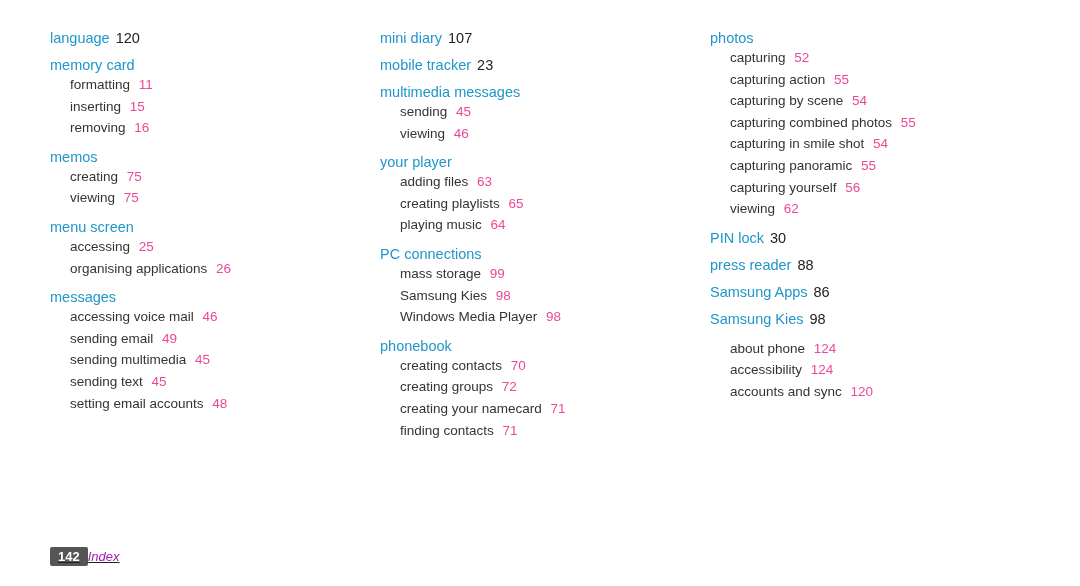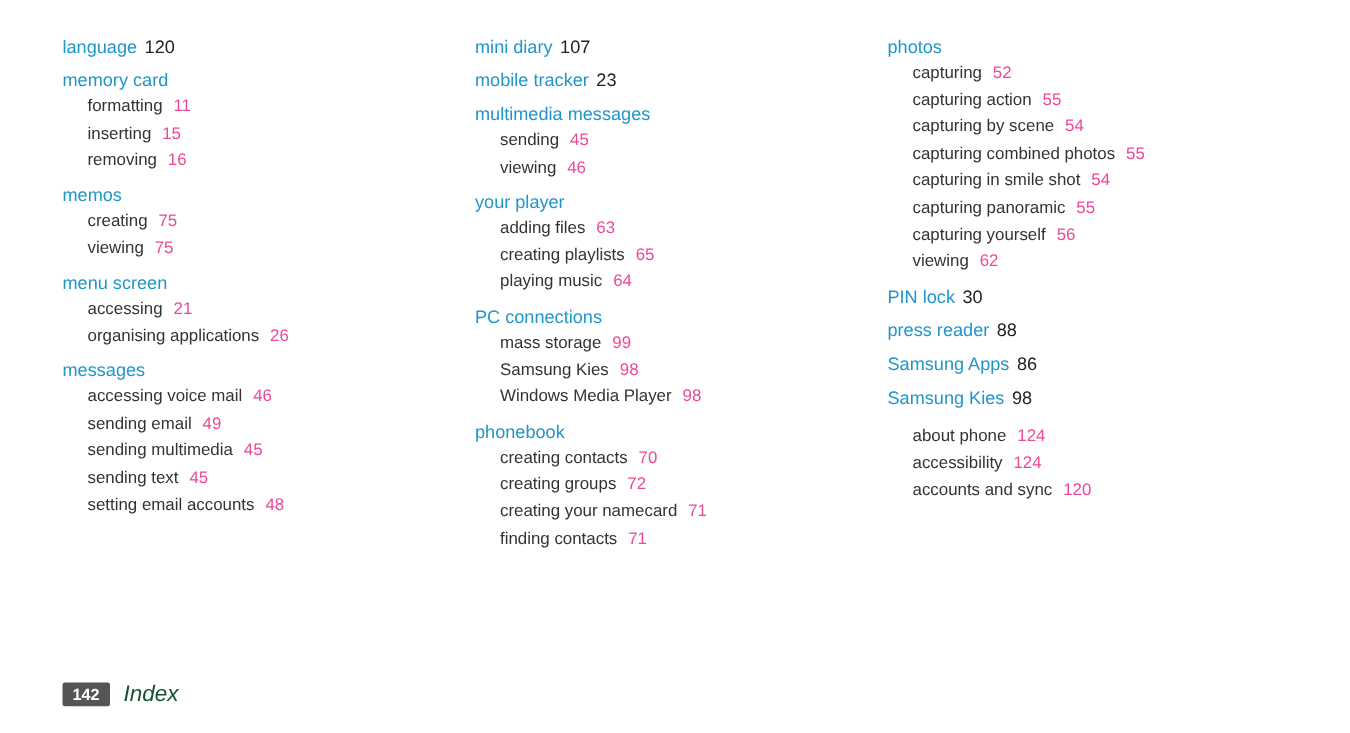--- a/index.html
+++ b/index.html
@@ -55,35 +55,36 @@
     .sub-item .page-num {
       margin-left: 5px;
       color: #ec4899;
     }
     .section-gap {
       margin-bottom: 10px;
     }
     .footer {
       display: flex;
       align-items: center;
-      gap: 11px;
+      gap: 0;
       margin-top: 10px;
+      text-decoration: underline;
     }
     .footer-badge {
       background: #555;
       color: #fff;
       font-size: 13px;
       font-weight: bold;
       padding: 2px 8px;
       border-radius: 2px;
     }
     .footer-text {
       font-style: italic;
-      color: #14532d;
-      font-size: 18px;
+      color: #a21caf;
+      font-size: 13px;
     }
   </style>
 </head>
 <body>
 
 <div class="page">
   <div class="columns">
   <div class="col">
         <div class="entry section-gap">
           <div class="entry-header">language<span class="page-num">120</span></div>
@@ -94,21 +95,21 @@
           <div class="sub-item">inserting  <span class="page-num">15</span></div>
           <div class="sub-item">removing  <span class="page-num">16</span></div>
         </div>
         <div class="entry section-gap">
           <div class="entry-header">memos</div>
           <div class="sub-item">creating  <span class="page-num">75</span></div>
           <div class="sub-item">viewing  <span class="page-num">75</span></div>
         </div>
         <div class="entry section-gap">
           <div class="entry-header">menu screen</div>
-          <div class="sub-item">accessing  <span class="page-num">21</span></div>
+          <div class="sub-item">accessing  <span class="page-num">25</span></div>
           <div class="sub-item">organising applications  <span class="page-num">26</span></div>
         </div>
         <div class="entry section-gap">
           <div class="entry-header">messages</div>
           <div class="sub-item">accessing voice mail  <span class="page-num">46</span></div>
           <div class="sub-item">sending email  <span class="page-num">49</span></div>
           <div class="sub-item">sending multimedia  <span class="page-num">45</span></div>
           <div class="sub-item">sending text  <span class="page-num">45</span></div>
           <div class="sub-item">setting email accounts  <span class="page-num">48</span></div>
         </div>

